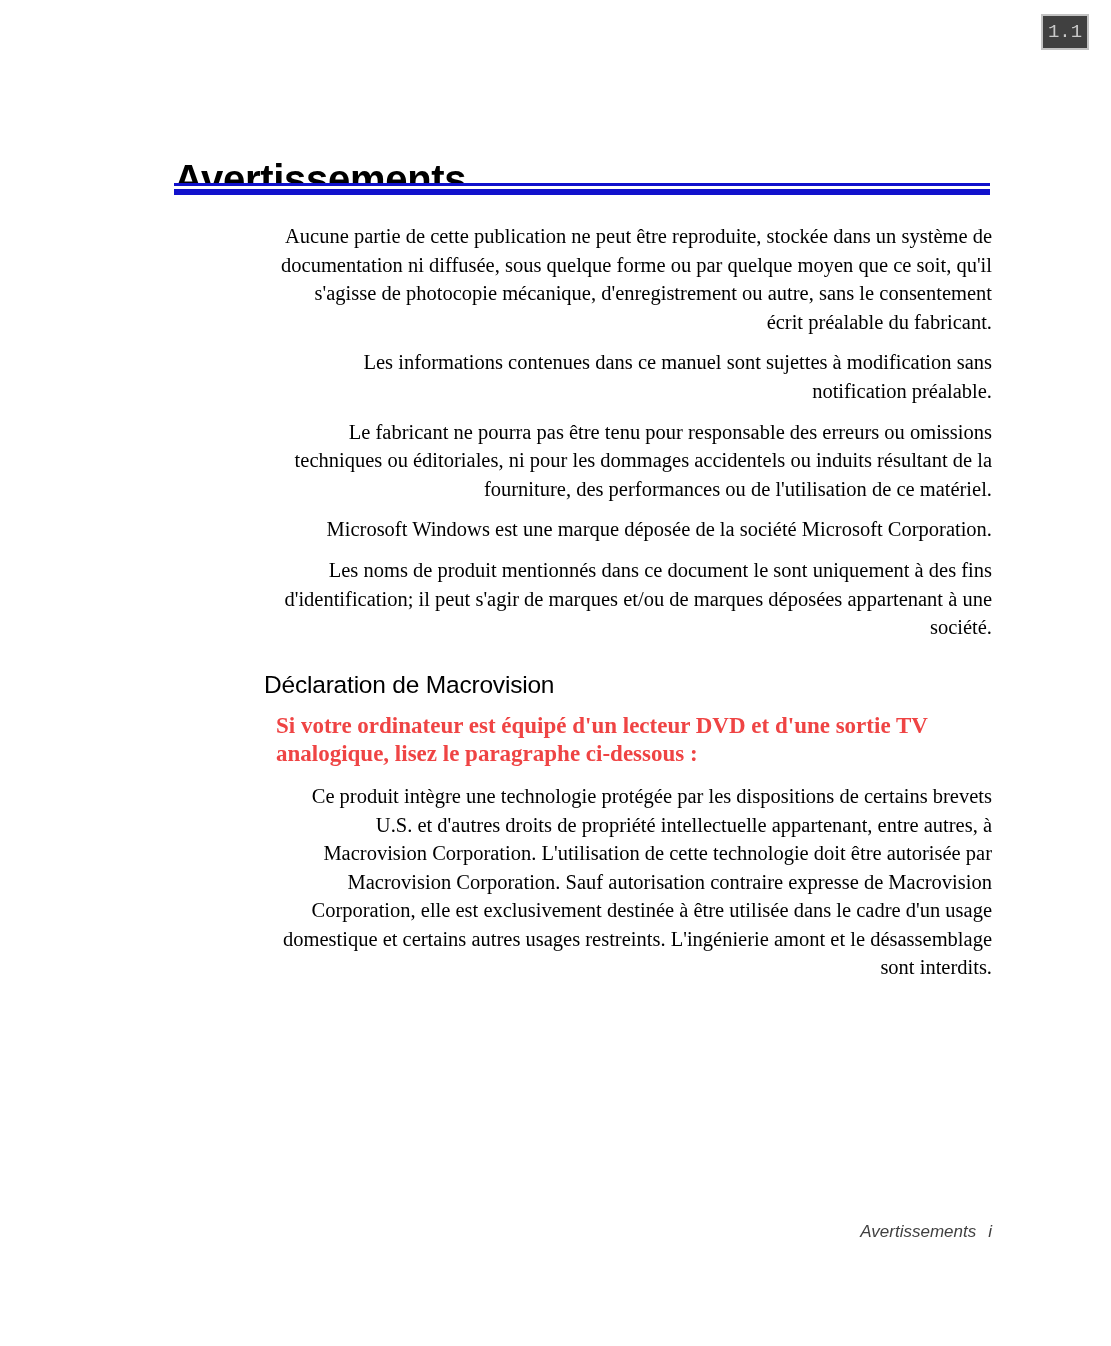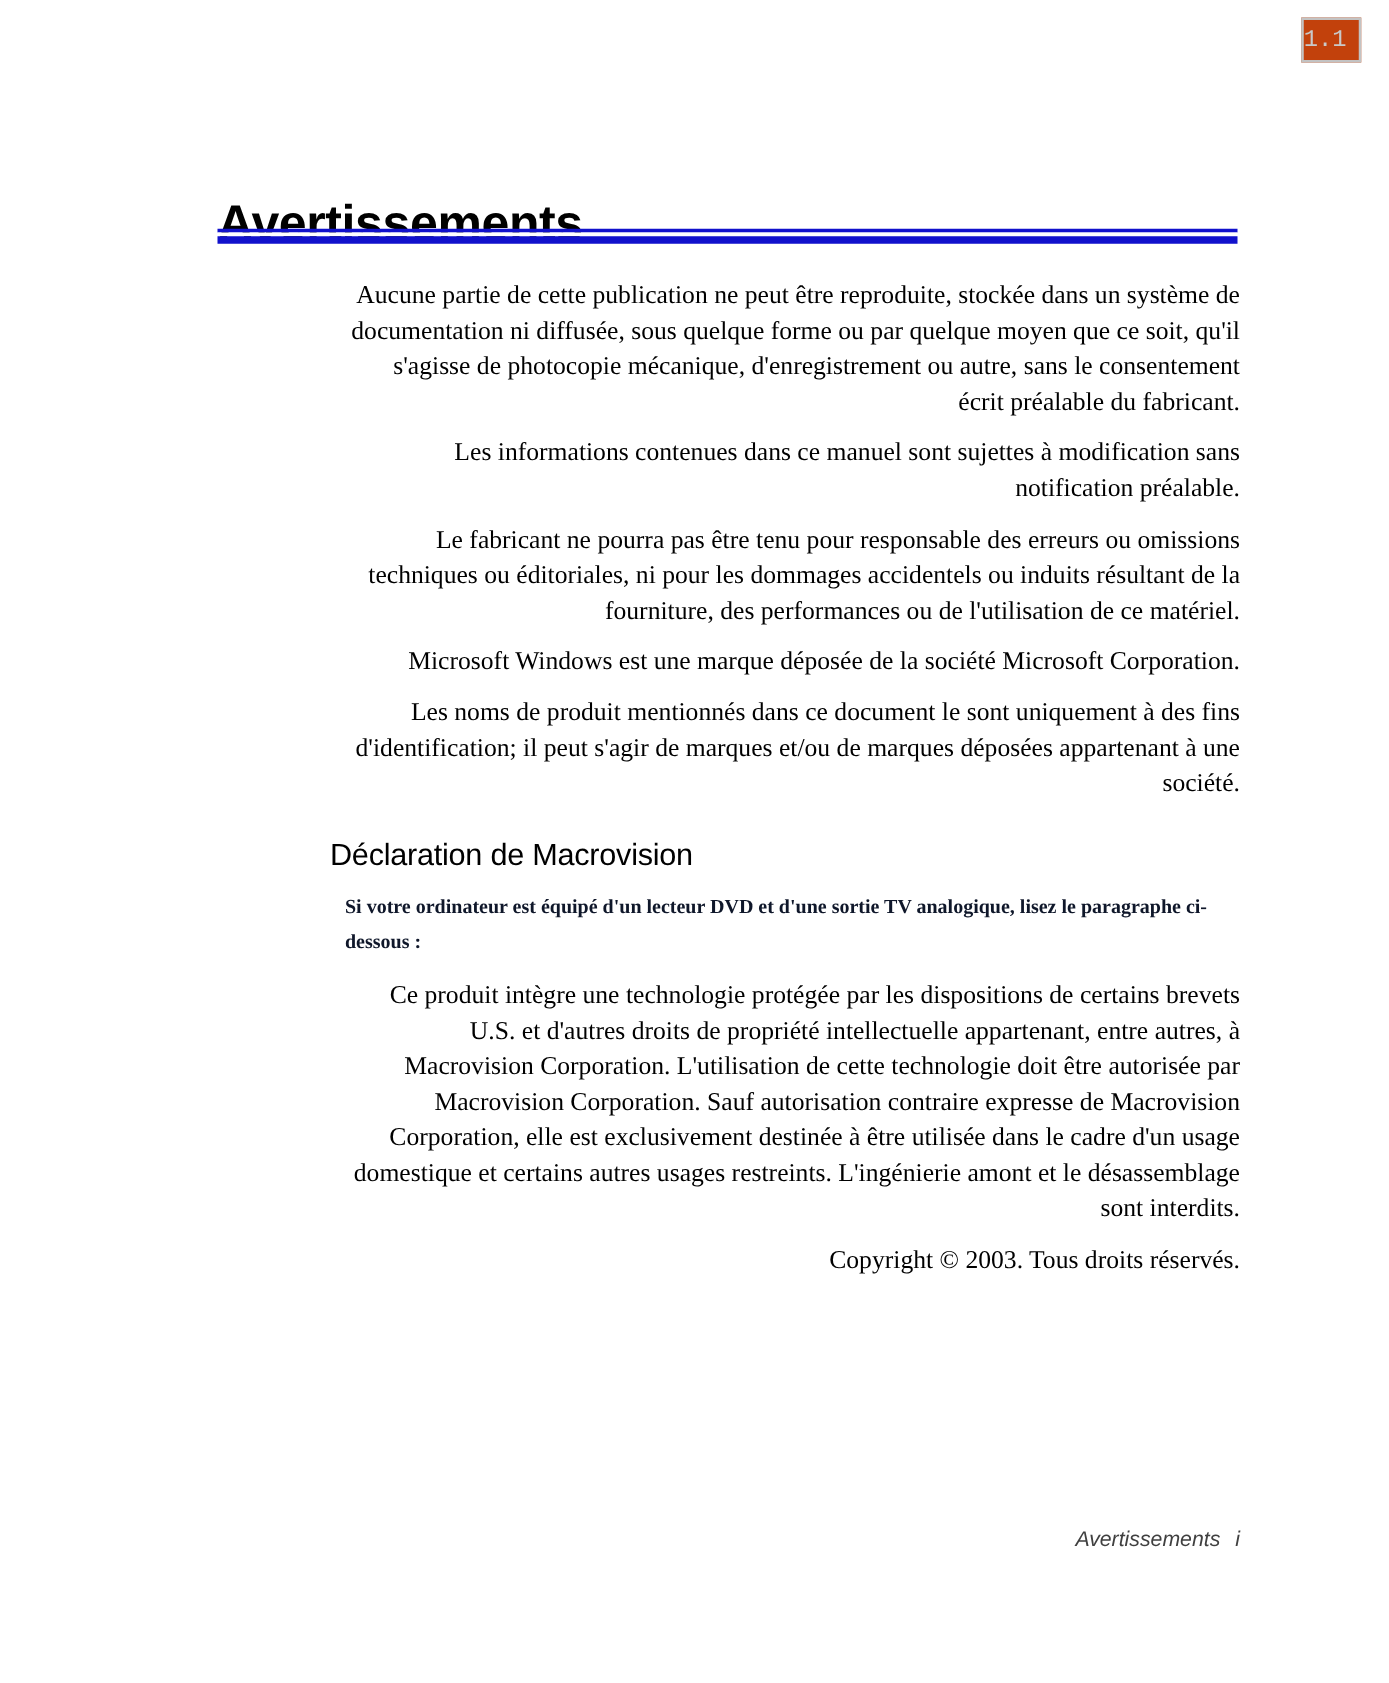--- a/index.html
+++ b/index.html
@@ -24,25 +24,25 @@
   }
 
   
   .revision-box {
     position: absolute;
     top: 14px;
     left: 1041px;
     width: 48px;
     height: 36px;
     border: 2px solid #c3c3c3;
-    background: #c2410c;
+    background: #404040;
     box-sizing: border-box;
     display: flex;
     align-items: center;
-    justify-content: flex-start;
+    justify-content: center;
   }
   .revision-box .revision-label {
     font-family: "Liberation Mono", "DejaVu Sans Mono", monospace;
     font-size: 19px;
     line-height: 1;
     color: #c9c9c9;
     letter-spacing: 0px;
   }
 
   
@@ -109,23 +109,23 @@
     font-size: 24.5px;
     line-height: 30px;
     color: #000000;
     margin: 28px 0 12px -12px;
     letter-spacing: -0.2px;
   }
 
   .lead-paragraph {
     font-family: "Liberation Serif", "DejaVu Serif", serif;
     font-weight: bold;
-    font-size: 16px;
+    font-size: 23px;
     line-height: 28.6px;
-    color: #0f172a;
+    color: #ef4444;
     margin: 0 0 13px 0;
   }
 
   
   .footer {
     position: absolute;
     right: 119px;
     bottom: 104px;
     font-family: "Liberation Sans", "DejaVu Sans", sans-serif;
     font-style: italic;
@@ -166,21 +166,20 @@
     <p class="body-paragraph">Microsoft Windows est une marque déposée de la société Microsoft Corporation.</p>
 
     <p class="body-paragraph">Les noms de produit mentionnés dans ce document le sont uniquement à des fins d'identification; il peut s'agir de marques et/ou de marques déposées appartenant à une société.</p>
 
     <h2 class="section-heading">Déclaration de Macrovision</h2>
 
     <p class="lead-paragraph">Si votre ordinateur est équipé d'un lecteur DVD et d'une sortie TV analogique, lisez le paragraphe ci-dessous :</p>
 
     <p class="body-paragraph">Ce produit intègre une technologie protégée par les dispositions de certains brevets U.S. et d'autres droits de propriété intellectuelle appartenant, entre autres, à Macrovision Corporation. L'utilisation de cette technologie doit être autorisée par Macrovision Corporation. Sauf autorisation contraire expresse de Macrovision Corporation, elle est exclusivement destinée à être utilisée dans le cadre d'un usage domestique et certains autres usages restreints. L'ingénierie amont et le désassemblage sont interdits.</p>
 
-    <p class="body-paragraph">Copyright © 2003. Tous droits réservés.</p>
 
   </div>
 
   <div class="footer">
     <span>Avertissements</span><span class="footer-page-number">i</span>
   </div>
 
 </div>
 
 </body></html>

